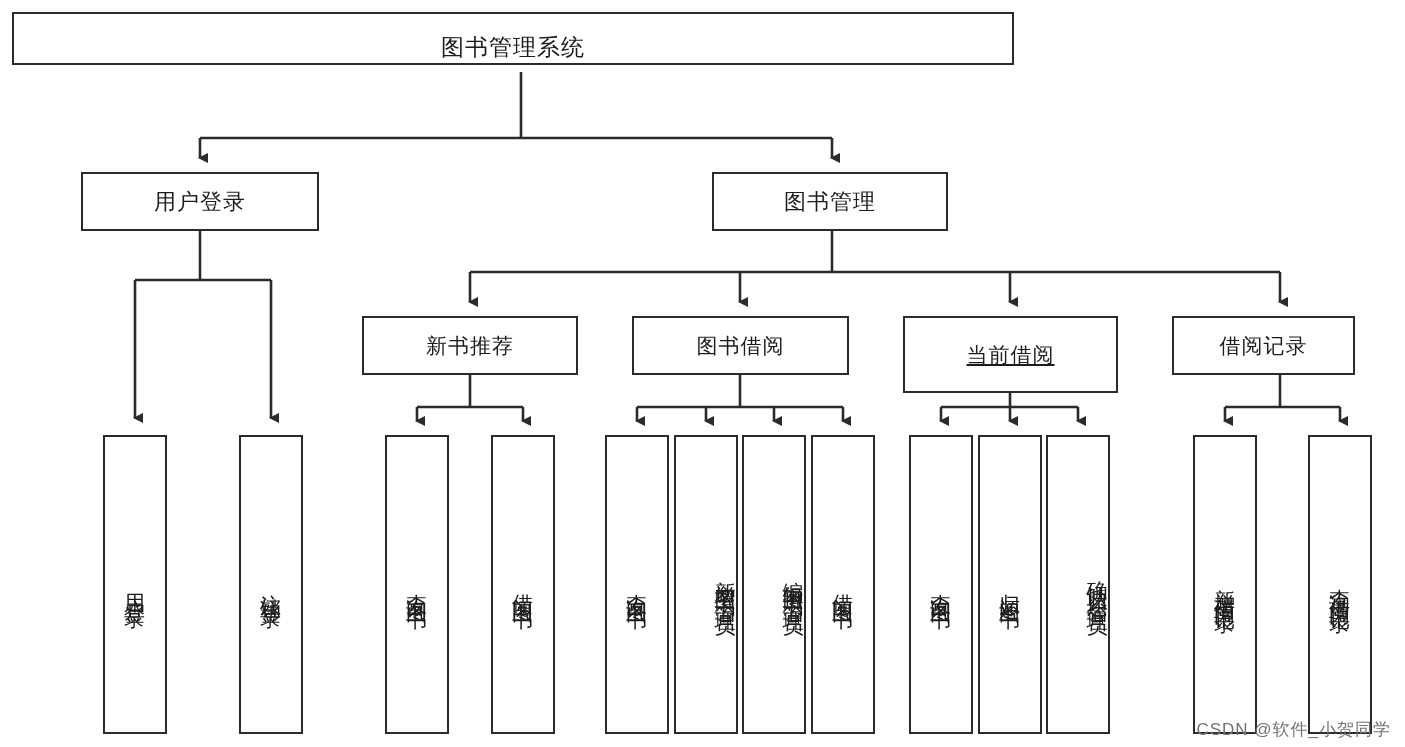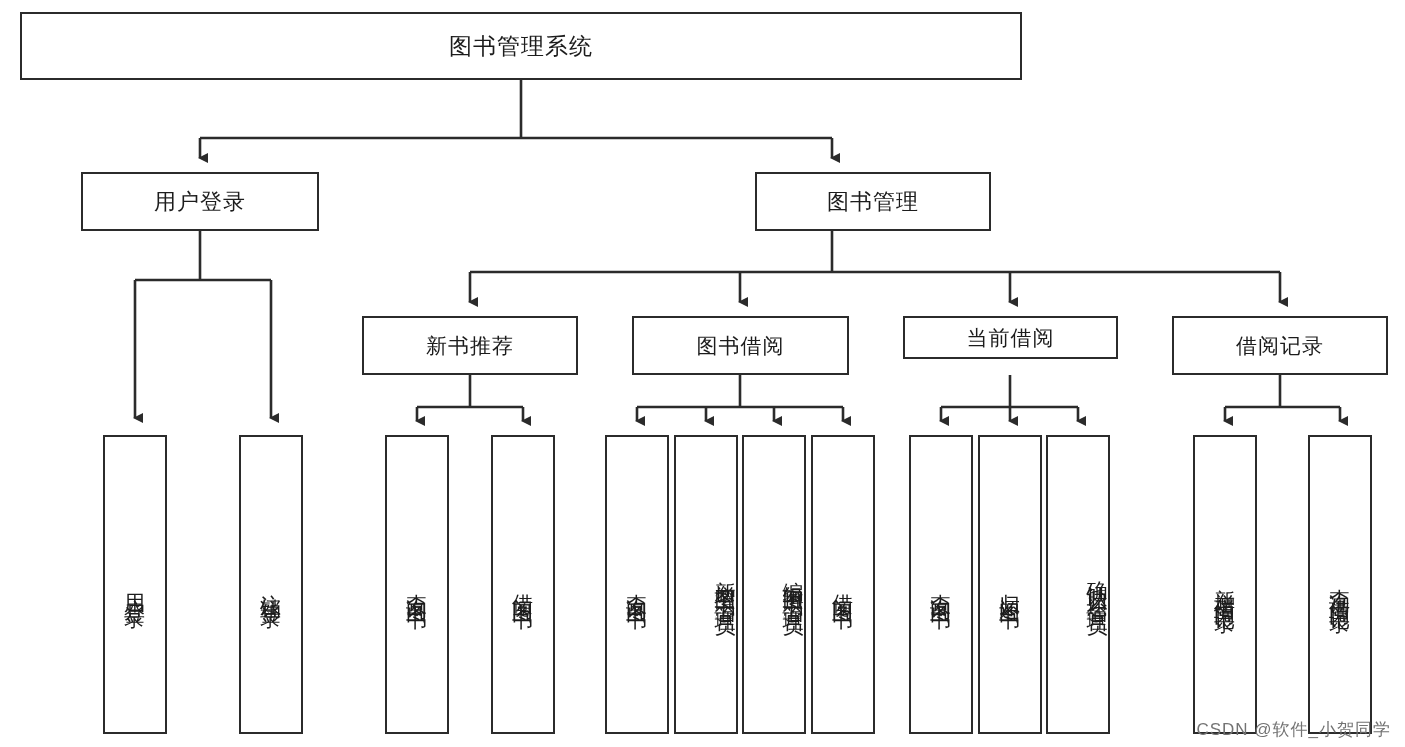--- a/index.html
+++ b/index.html
@@ -124,41 +124,41 @@
       <path d="M1010,407 L1010,421" marker-end="url(#arr)"></path>
       <path d="M1078,407 L1078,421" marker-end="url(#arr)"></path>
 
       <path d="M1280,375 L1280,407"></path>
       <path d="M1225,407 L1340,407"></path>
       <path d="M1225,407 L1225,421" marker-end="url(#arr)"></path>
       <path d="M1340,407 L1340,421" marker-end="url(#arr)"></path>
     </g>
   </svg>
 
-  <div class="node root" style="left:20px;top:12px;width:1002px;height:68px;">
+  <div class="node root" style="left:12px;top:12px;width:1002px;height:53px;align-items:flex-end;">
     <span>图书管理系统</span>
   </div>
 
   <div class="node lvl2" style="left:81px;top:172px;width:238px;height:59px;">
     <span>用户登录</span>
   </div>
-  <div class="node lvl2" style="left:712px;top:172px;width:236px;height:59px;margin-left:43px;">
+  <div class="node lvl2" style="left:712px;top:172px;width:236px;height:59px;">
     <span>图书管理</span>
   </div>
 
   <div class="node lvl3" style="left:632px;top:316px;width:217px;height:59px;">
     <span>图书借阅</span>
   </div>
   <div class="node lvl3" style="left:362px;top:316px;width:216px;height:59px;">
     <span>新书推荐</span>
   </div>
-  <div class="node lvl3" style="left:903px;top:316px;width:215px;height:43px;">
+  <div class="node lvl3" style="left:903px;top:316px;width:215px;height:77px;text-decoration:underline;">
     <span>当前借阅</span>
   </div>
-  <div class="node lvl3" style="left:1172px;top:316px;width:216px;height:59px;">
+  <div class="node lvl3" style="left:1172px;top:316px;width:183px;height:59px;">
     <span>借阅记录</span>
   </div>
 
   <div class="node leaf" style="left:103px;top:435px;width:64px;height:299px;">
     <span>用户登录</span>
   </div>
   <div class="node leaf" style="left:239px;top:435px;width:64px;height:299px;">
     <span>注销登录</span>
   </div>
 

